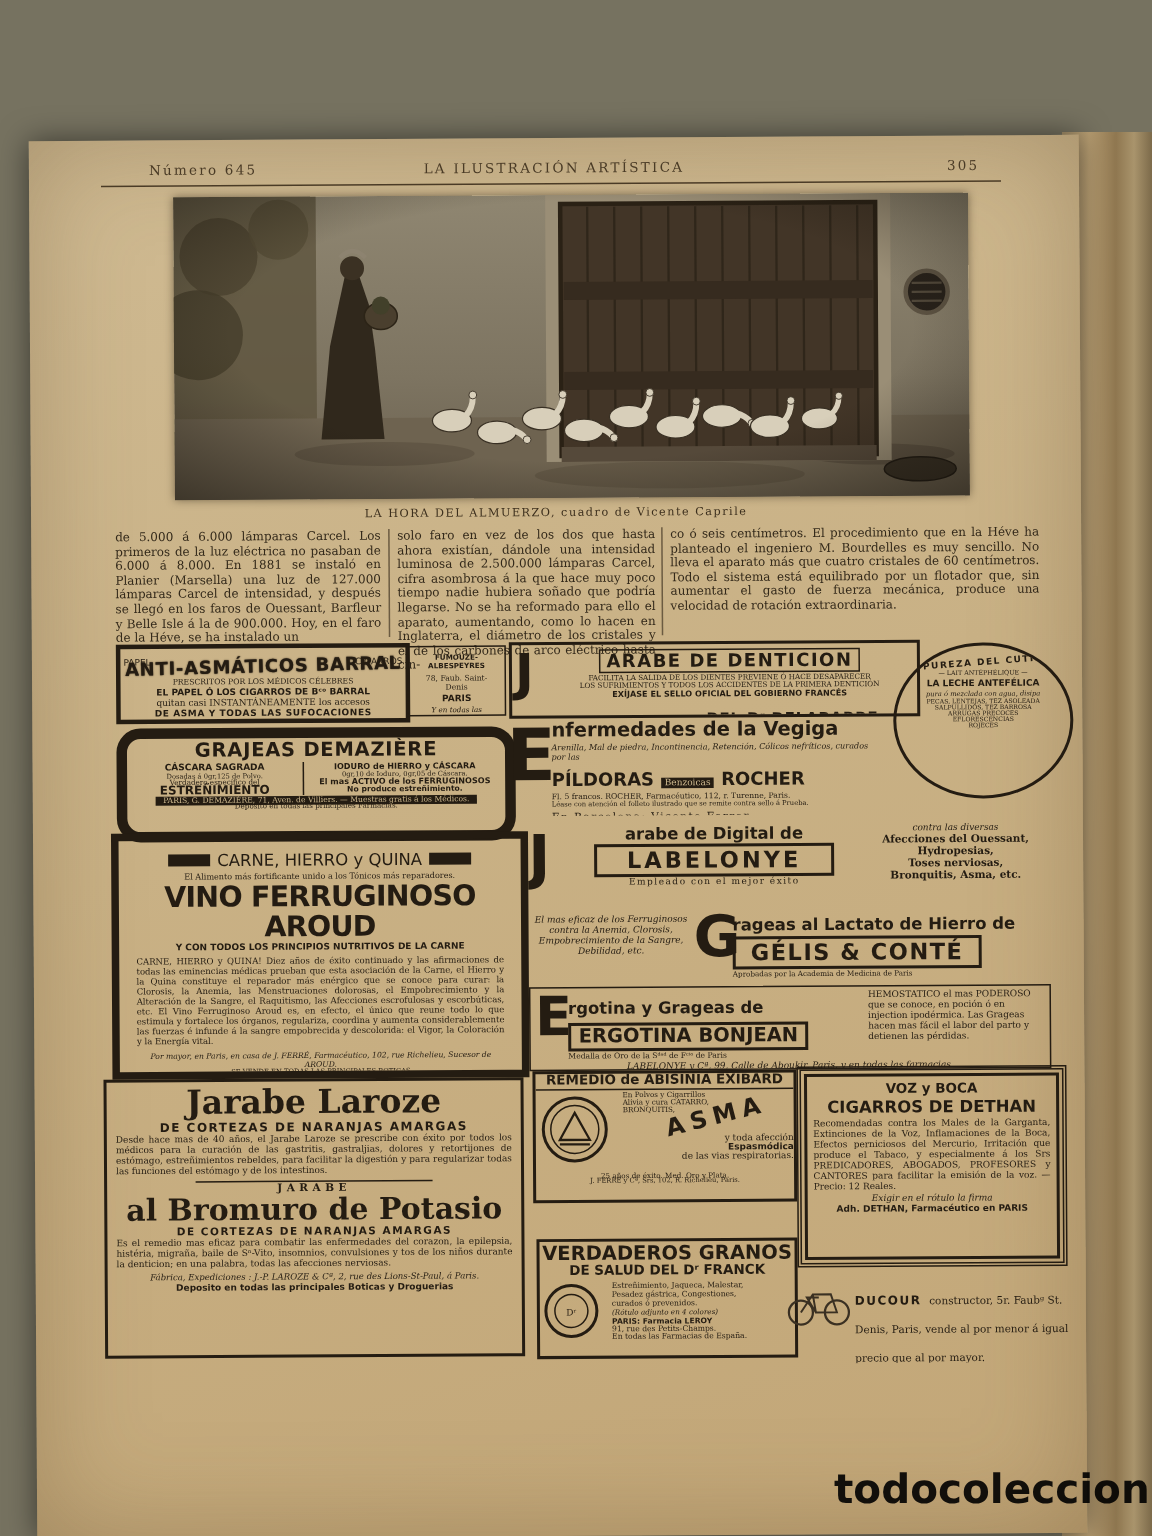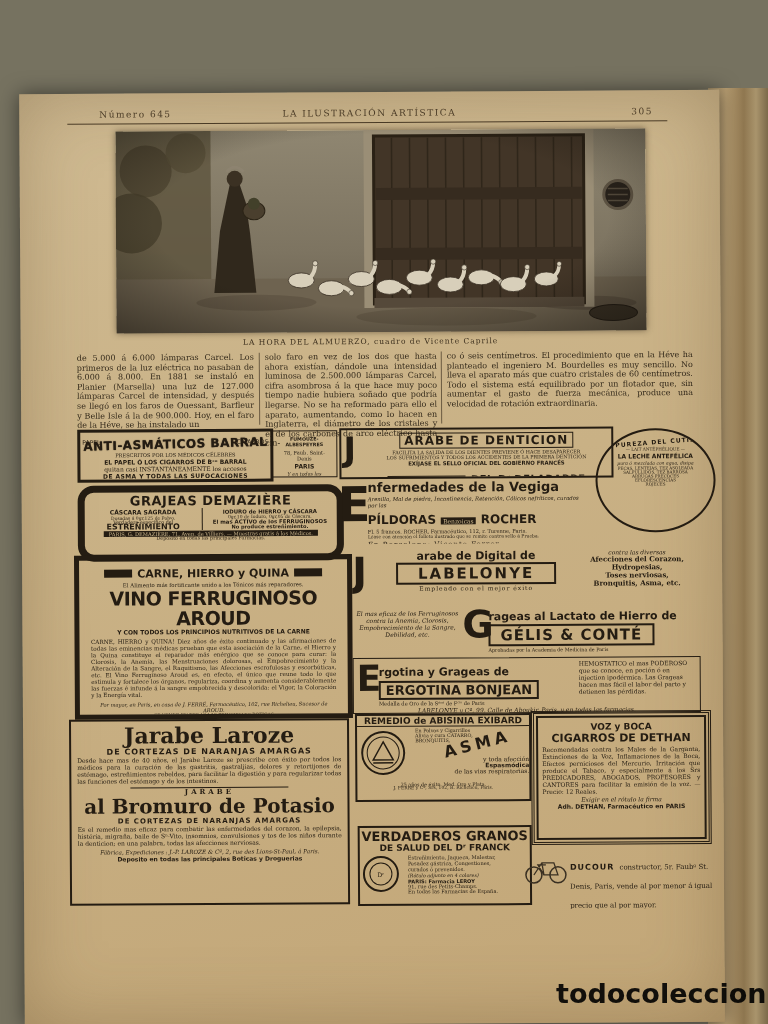--- a/index.html
+++ b/index.html
@@ -217,21 +217,21 @@
       </div>
       <div class="tiny" style="transform:scale(.85);transform-origin:left;">Fl. 5 francos. ROCHER, Farmacéutico, 112, r. Turenne, Paris.</div>
       <div class="tiny" style="transform:scale(.75);transform-origin:left;margin-top:-2px;">Léase con atención el folleto ilustrado que se remite contra sello á Prueba.</div>
       <div class="t7" style="letter-spacing:1px;margin-top:1px;">En Barcelona: Vicente Ferrer</div>
     </div>
   </div>
 
   <div class="ad thick" style="left:52px;top:462px;width:268px;height:154px;">
     <div style="margin-top:2px;">
       <span class="bar" style="display:inline-block;width:28px;height:8px;vertical-align:middle;"></span>
-      <span class="sans" style="font-weight:bold;font-size:11px;">CARNE, HIERRO y QUINA</span>
+      <span class="sans" style="font-weight:normal;font-size:11px;">CARNE, HIERRO y QUINA</span>
       <span class="bar" style="display:inline-block;width:28px;height:8px;vertical-align:middle;"></span>
     </div>
     <div class="tiny" style="transform:scale(.9);">El Alimento más fortificante unido a los Tónicos más reparadores.</div>
     <div class="sans" style="font-weight:bold;font-size:19px;letter-spacing:-.5px;line-height:20px;">VINO FERRUGINOSO AROUD</div>
     <div class="tiny sans" style="font-weight:bold;">Y CON TODOS LOS PRINCIPIOS NUTRITIVOS DE LA CARNE</div>
     <div class="tiny j" style="padding:1px 5px;transform:scale(.95);">CARNE, HIERRO y QUINA! Diez años de éxito continuado y las afirmaciones de todas las eminencias médicas prueban que esta asociación de la Carne, el Hierro y la Quina constituye el reparador más enérgico que se conoce para curar: la Clorosis, la Anemia, las Menstruaciones dolorosas, el Empobrecimiento y la Alteración de la Sangre, el Raquitismo, las Afecciones escrofulosas y escorbúticas, etc. El Vino Ferruginoso Aroud es, en efecto, el único que reune todo lo que estimula y fortalece los órganos, regulariza, coordina y aumenta considerablemente las fuerzas é infunde á la sangre empobrecida y descolorida: el Vigor, la Coloración y la Energía vital.</div>
     <div class="tiny" style="font-style:italic;transform:scale(.85);">Por mayor, en Paris, en casa de J. FERRÉ, Farmacéutico, 102, rue Richelieu, Sucesor de AROUD.</div>
     <div class="tiny" style="transform:scale(.75);margin-top:-3px;">SE VENDE EN TODAS LAS PRINCIPALES BOTICAS</div>
     <div>
       
@@ -245,21 +245,21 @@
   <div class="ad noborder" style="left:330px;top:458px;width:346px;height:52px;text-align:left;">
     <span class="abs dropcap" style="left:0;top:2px;font-size:40px;line-height:40px;">J</span>
     <div style="padding-left:24px;display:flex;">
       <div style="width:200px;text-align:center;">
         <div class="sans" style="font-weight:bold;font-size:11px;">arabe de Digital de</div>
         <div class="sans" style="font-weight:bold;font-size:15px;border:2px solid #241c12;display:inline-block;padding:0 20px;letter-spacing:2px;">LABELONYE</div>
         <div class="tiny" style="letter-spacing:1px;">Empleado con el mejor éxito</div>
       </div>
       <div class="t7" style="flex:1;text-align:center;font-weight:bold;">
         <div class="tiny" style="font-weight:normal;font-style:italic;">contra las diversas</div>
-        <div>Afecciones del Corazon,</div>
+        <div>Afecciones del Ouessant,</div>
         <div>Hydropesias,</div>
         <div>Toses nerviosas,</div>
         <div>Bronquitis, Asma, etc.</div>
       </div>
     </div>
   </div>
 
   <div class="ad noborder" style="left:330px;top:514px;width:346px;height:50px;text-align:left;">
     <div style="display:flex;">
       <div class="tiny" style="width:110px;text-align:center;font-style:italic;padding-top:4px;">El mas eficaz de los Ferruginosos contra la Anemia, Clorosis, Empobrecimiento de la Sangre, Debilidad, etc.</div>

